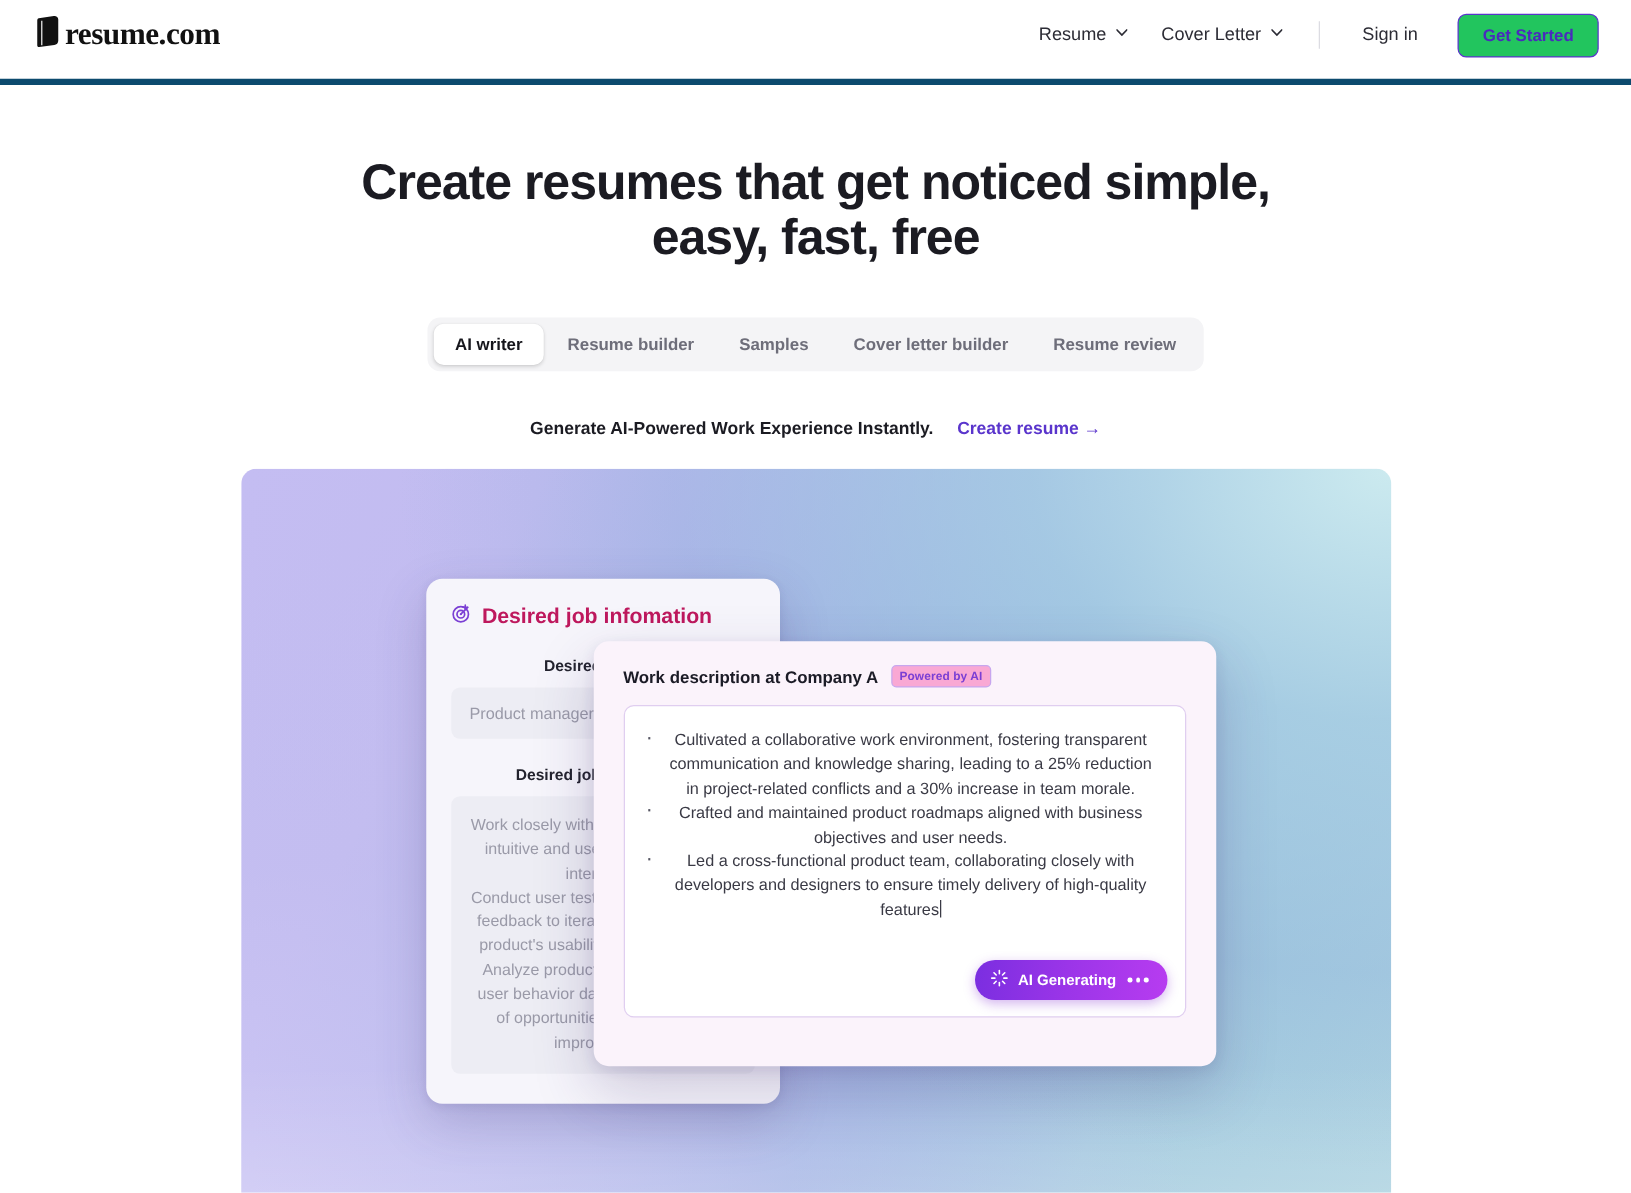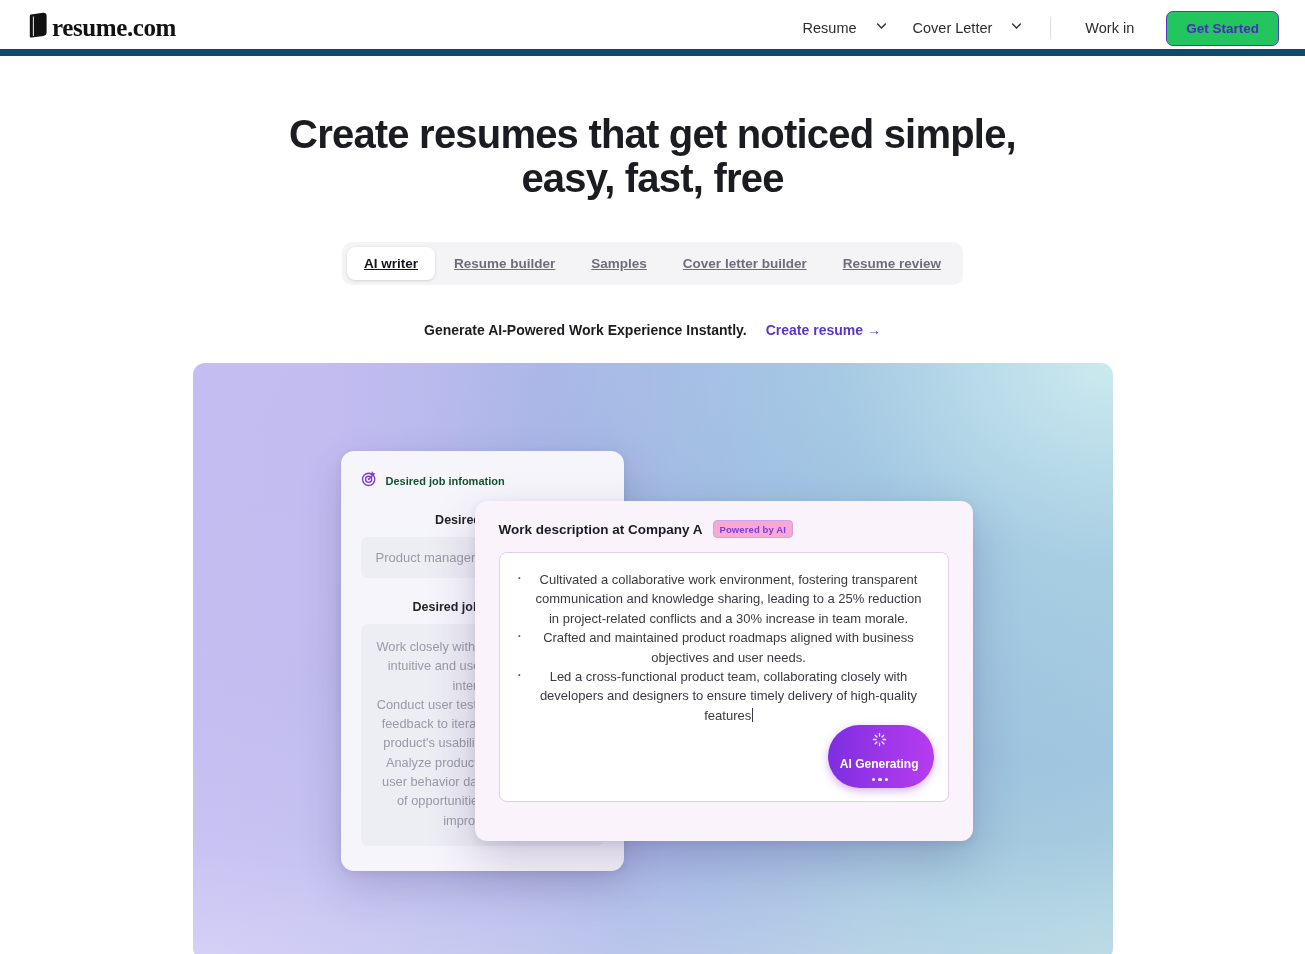--- a/index.html
+++ b/index.html
@@ -7,24 +7,24 @@
     width: 1305px;
     height: 954px;
     overflow: hidden;
     background: #ffffff;
     font-family: "Liberation Sans", sans-serif;
   }
 
   
   .header {
     position: relative;
-    height: 56px;
+    height: 68px;
     width: 100%;
     background: #ffffff;
-    border-bottom: 7px solid #0c4a6e;
+    border-bottom: 5px solid #0c4a6e;
     display: flex;
     align-items: center;
   }
   .logo-wrap {
     position: absolute;
     left: 28px;
     top: 12px;
     display: flex;
     align-items: center;
     gap: 2px;
@@ -44,21 +44,21 @@
     top: 0;
     height: 56px;
     display: flex;
     align-items: center;
   }
   .nav-link {
     font-size: 14.5px;
     color: #2c2c35;
     display: flex;
     align-items: center;
-    gap: 20px;
+    gap: 8px;
     cursor: pointer;
     padding: 0 14px;
     white-space: nowrap;
   }
   .caret {
     width: 8px; height: 8px;
     display: inline-block;
     position: relative;
     top: -1px;
   }
@@ -121,21 +121,20 @@
     gap: 2px;
   }
   .tab {
     font-size: 13.5px;
     font-weight: 700;
     color: #6e6e7a;
     padding: 9px 17px;
     border-radius: 8px;
     cursor: pointer;
     white-space: nowrap;
-    text-decoration: underline;
   }
   .tab.active {
     background: #ffffff;
     color: #15151b;
     box-shadow: 0 1px 3px rgba(0,0,0,0.13), 0 0 0 0.5px rgba(0,0,0,0.03);
   }
 
   
   .subline {
     margin-top: 37px;
@@ -193,23 +192,23 @@
     padding: 19px 20px 0 20px;
     overflow: hidden;
   }
   .cb-head {
     display: flex;
     align-items: center;
     gap: 8px;
     margin-bottom: 22px;
   }
   .cb-title {
-    font-size: 11px;
-    font-weight: 700;
-    color: #14532d;
+    font-size: 17px;
+    font-weight: 700;
+    color: #be185d;
     white-space: nowrap;
   }
   .cb-label {
     font-size: 12.5px;
     font-weight: 700;
     color: #23232e;
     margin-bottom: 10px;
   }
   .cb-input {
     background: #ededf4;
@@ -312,21 +311,20 @@
     bottom: 13px;
     display: inline-flex;
     align-items: center;
     gap: 7px;
     background: linear-gradient(93deg, #7b2ee0 0%, #9b35e8 48%, #b73cf0 100%);
     border-radius: 999px;
     padding: 7px 15px 7px 12px;
     box-shadow: 0 3px 9px rgba(130,40,210,0.35);
     cursor: pointer;
     border: none;
-    flex-direction: column;
   }
   .btn-generating .lbl {
     font-size: 12px;
     font-weight: 700;
     color: #ffffff;
     white-space: nowrap;
     font-family: "Liberation Sans", sans-serif;
   }
   .dots {
     display: inline-flex;
@@ -366,21 +364,21 @@
     </div>
     <div class="nav-link">
       <span>Cover Letter</span>
       <span class="caret">
         <svg width="9" height="6" viewBox="0 0 9 6">
             <path d="M0.6 1 L4.5 5 L8.4 1" stroke="#2c2c35" stroke-width="1.4" fill="none" stroke-linecap="round"></path>
           </svg>
       </span>
     </div>
     <div class="nav-divider"></div>
-    <div class="signin">Work in</div>
+    <div class="signin">Sign in</div>
     <button class="btn-getstarted">Get Started</button>
   </div>
 </div>
 
 <div class="hero">
   <h1 class="headline">Create resumes that get noticed simple, easy, fast, free</h1>
 
   <div class="tabs-outer">
     <div class="tabs">
       <div class="tab active">AI writer</div>

